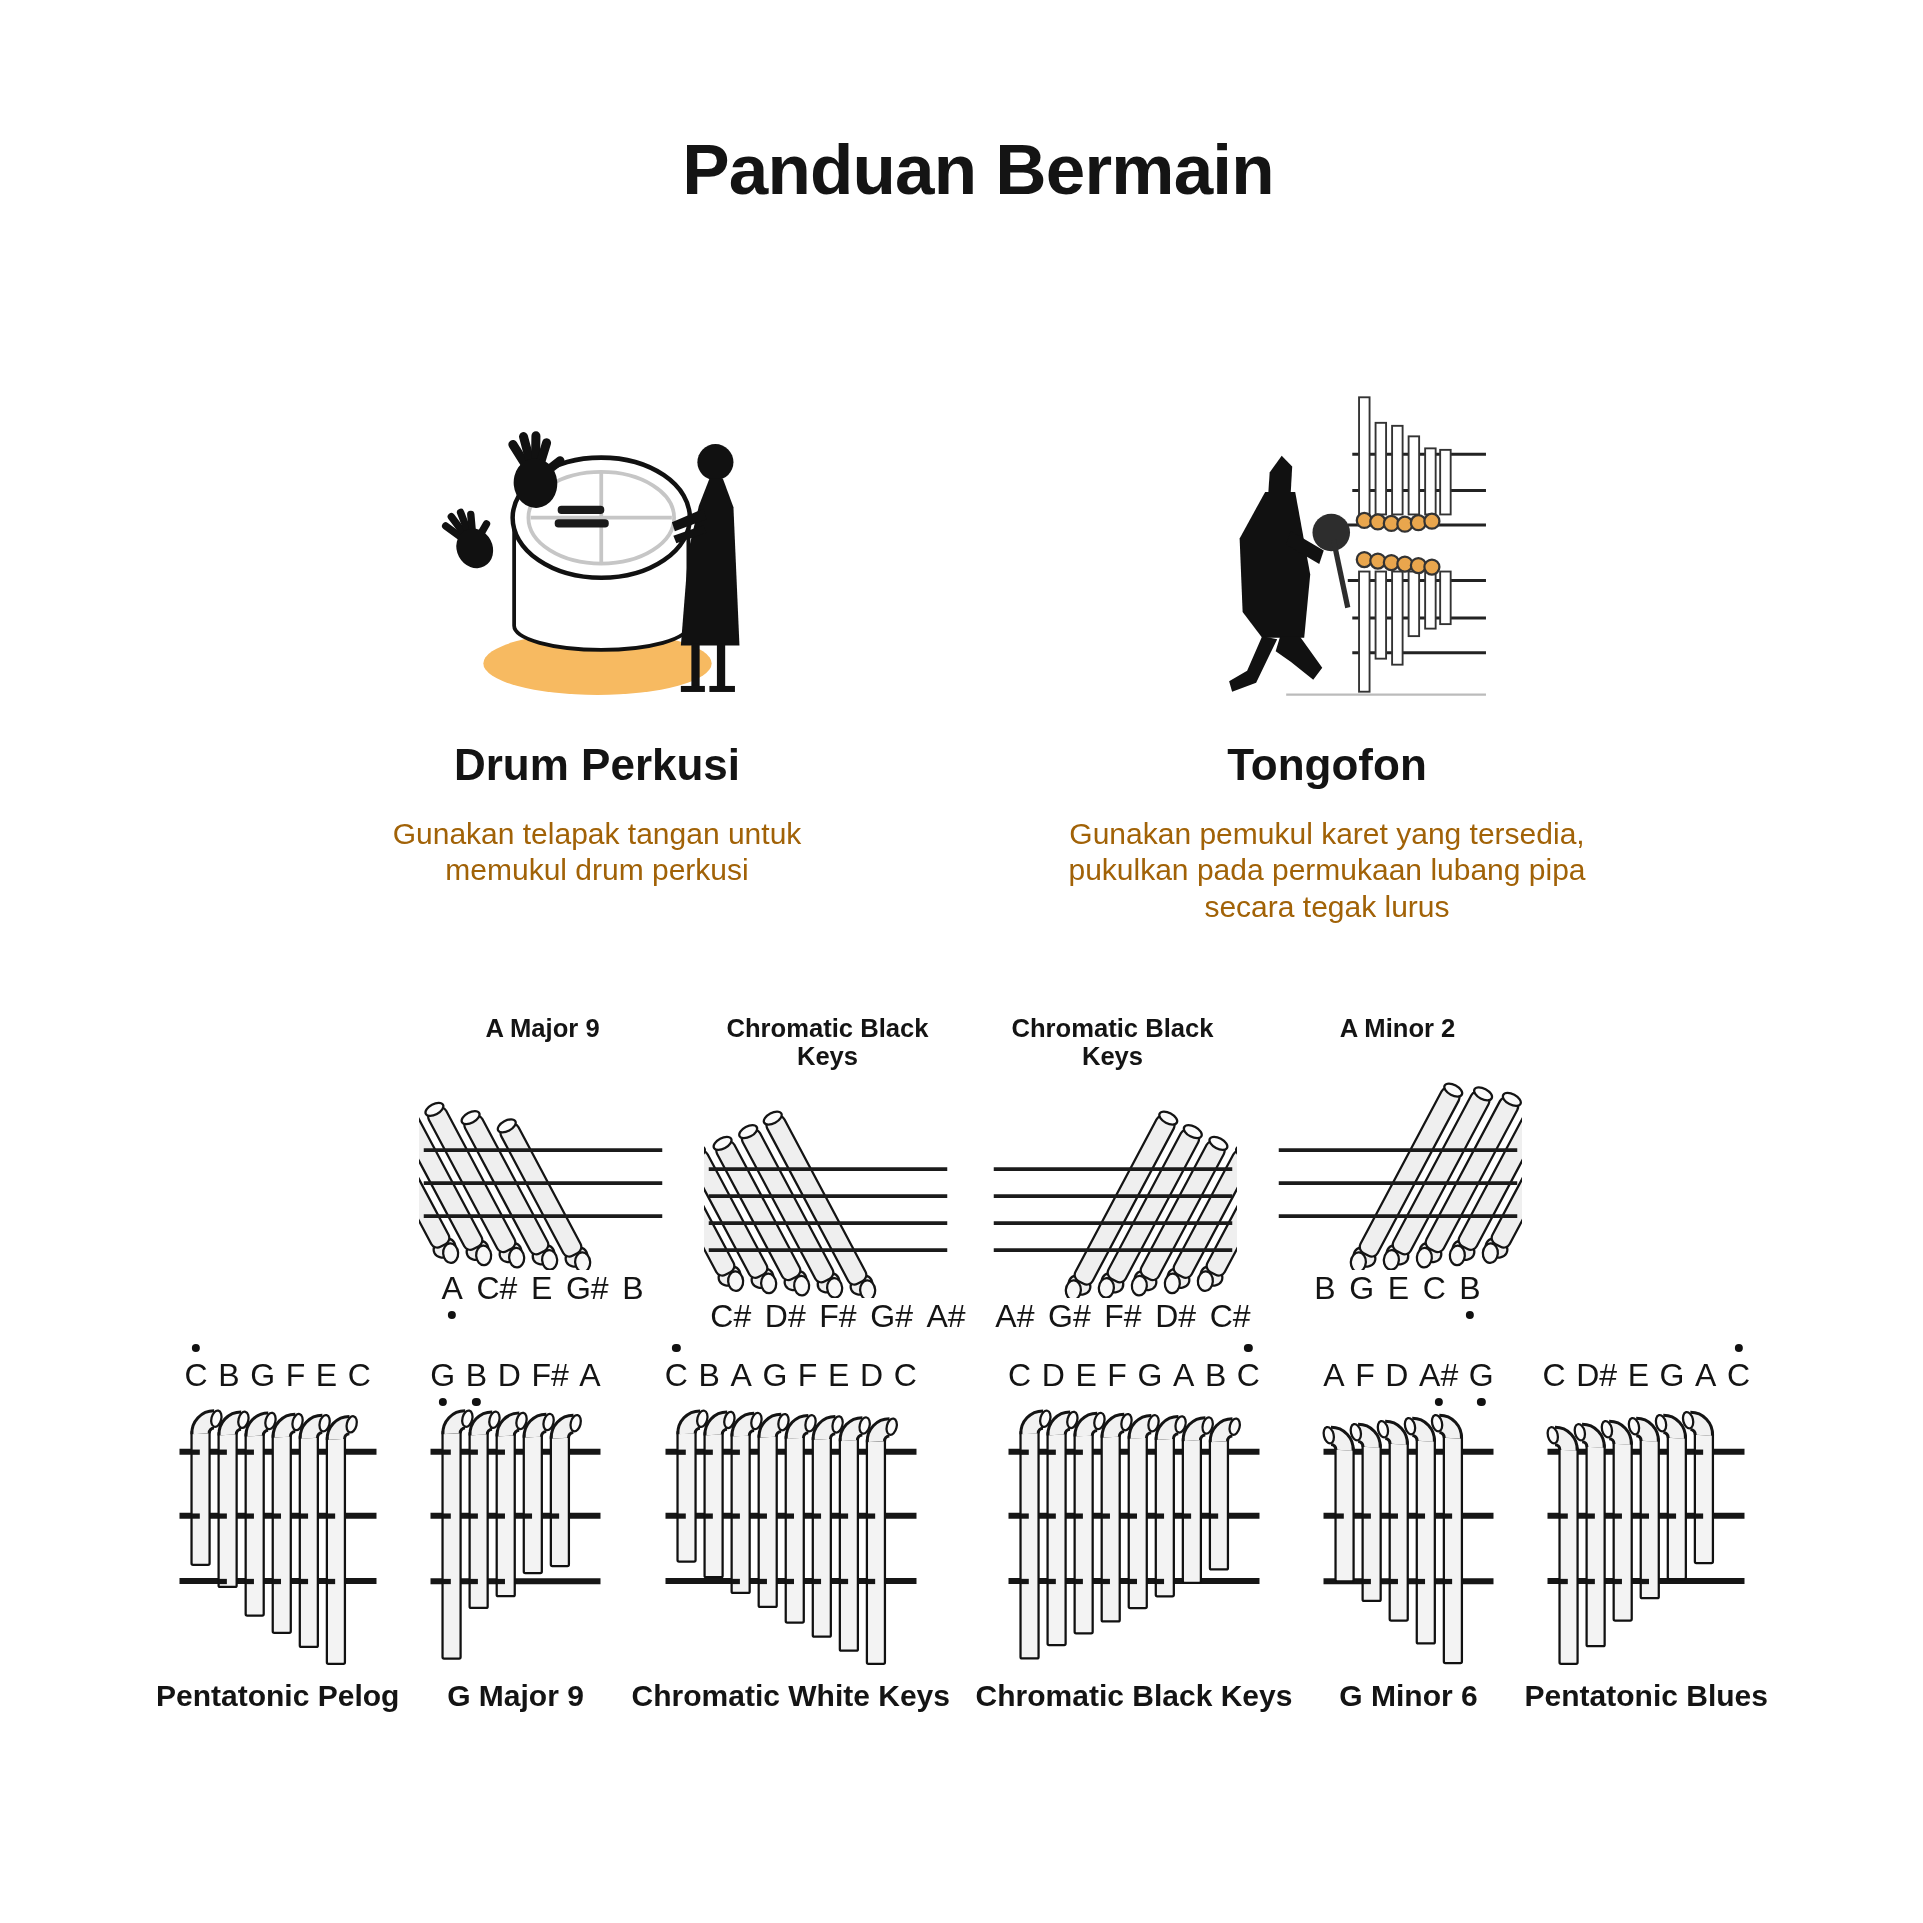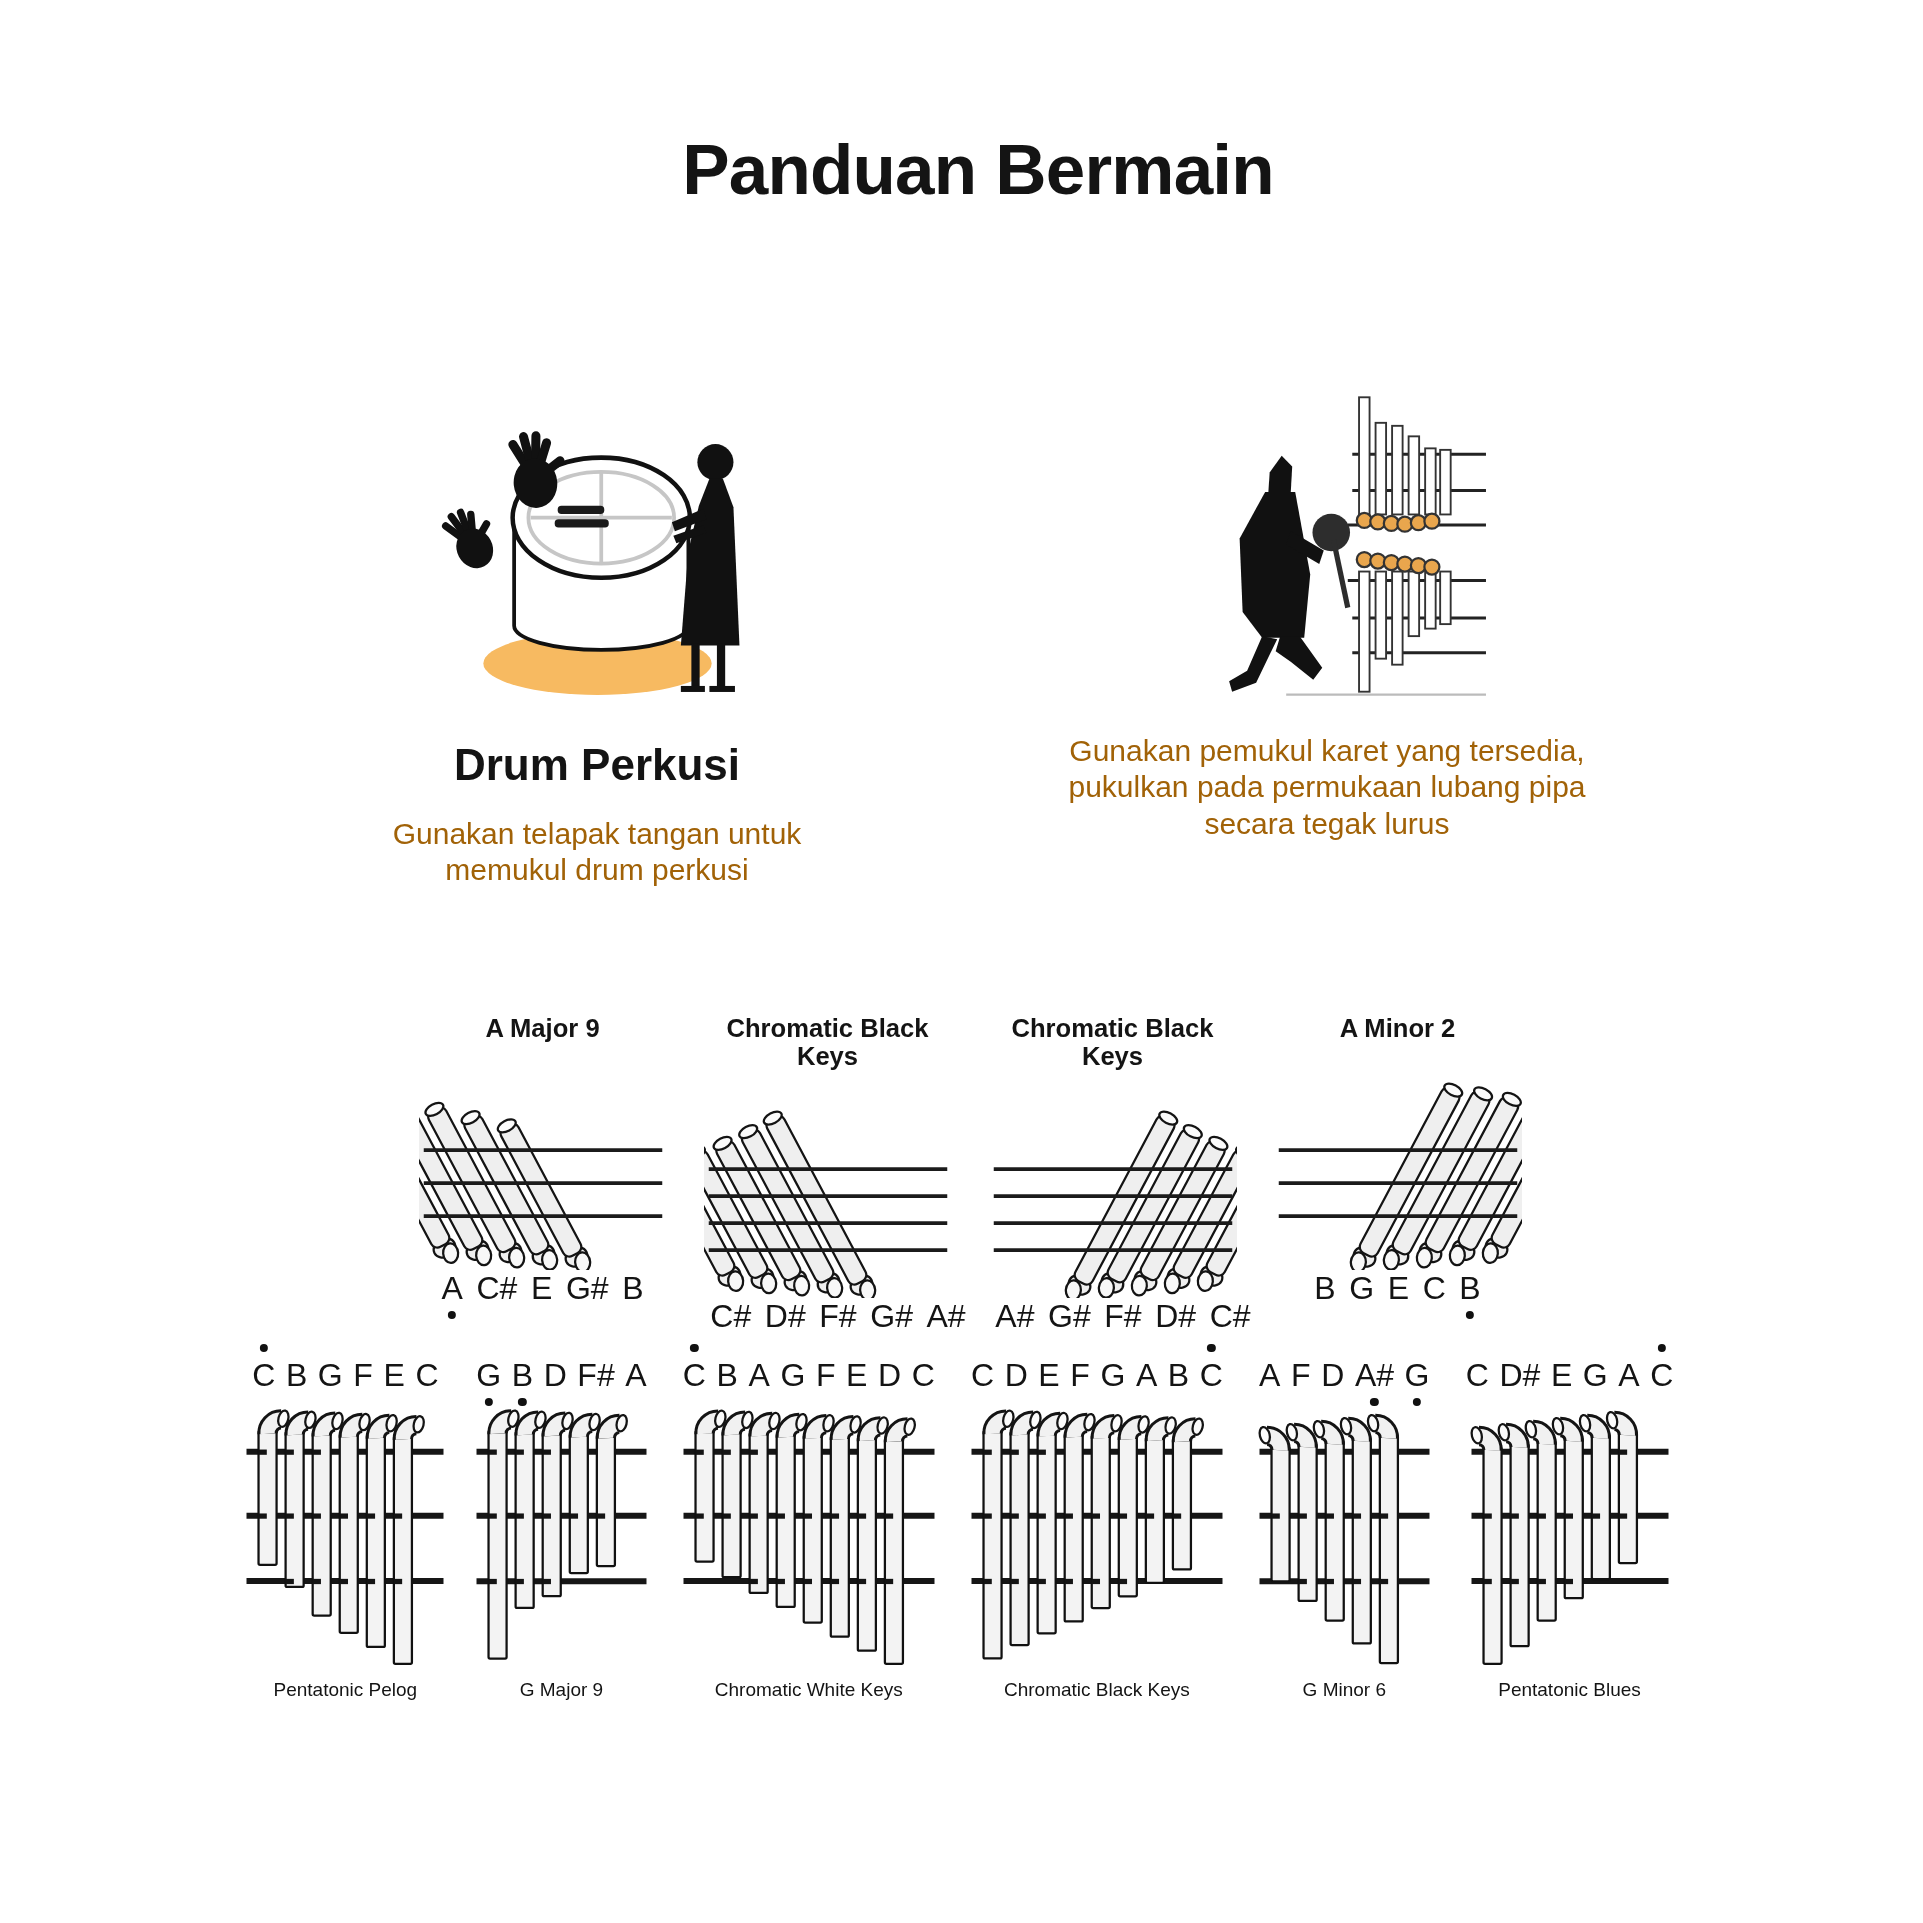--- a/index.html
+++ b/index.html
@@ -22,21 +22,21 @@
   .notes{font-size:32px;white-space:nowrap;}
   .note{position:relative;display:inline-block;margin:0 6.8px;}
   .dot{position:absolute;left:50%;transform:translateX(-50%);width:8.3px;height:8.3px;border-radius:50%;background:#111;}
   .dot.above{top:-13.5px;}
   .dot.below{bottom:-12px;}
   .lower-row{position:absolute;top:1347px;left:0;width:100%;display:flex;justify-content:center;align-items:flex-start;gap:25.6px;}
   .lowdiag{text-align:center;}
   .lowdiag .notes{height:47px;display:flex;align-items:flex-end;justify-content:center;margin-bottom:4.5px;}
   .lowdiag .notes .note{margin:0 5.3px;}
   .lowdiag svg{display:block;margin:0 auto;}
-  .caption{font-size:19px;font-weight:400;margin-top:9px;}
+  .caption{font-size:30px;font-weight:700;margin-top:9px;}
 </style>
 </head>
 <body>
 
 <div class="page">
 
   <div class="header">
     <h1>Panduan Bermain</h1>
   </div>
 
@@ -141,20 +141,21 @@
 
           <polygon points="158,120 174,98 188,112 186,148 156,150" fill="#111"></polygon>
           <polygon points="152,146 192,146 212,256 204,340 148,340 122,306 118,208" fill="#111"></polygon>
           <polygon points="186,198 230,224 224,242 180,216" fill="#111"></polygon>
           <circle cx="240" cy="200" r="25" fill="#2d2d2d"></circle>
           <line x1="243" y1="210" x2="262" y2="300" stroke="#2d2d2d" stroke-width="7"></line>
           <polygon points="172,338 198,338 228,380 216,396 186,372 166,358" fill="#111"></polygon>
           <polygon points="148,338 168,342 140,400 108,412 104,398 128,384" fill="#111"></polygon>
         </svg>
       </div>
+      <h2>Tongofon</h2>
       <p>Gunakan pemukul karet yang tersedia,
 pukulkan pada permukaan lubang pipa
 secara tegak lurus</p>
     </div>
 
   </div>
 
   <div class="upper-row" id="upperRow">
       <div class="updiag">
         <div class="diag-label">A Major 9</div>

